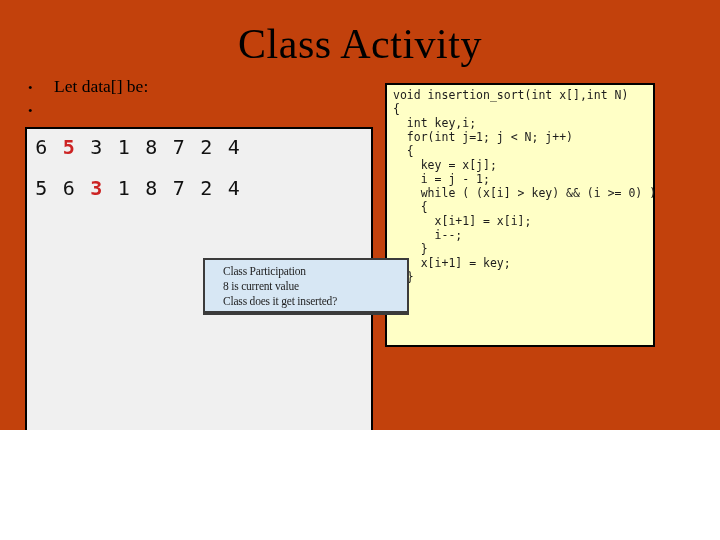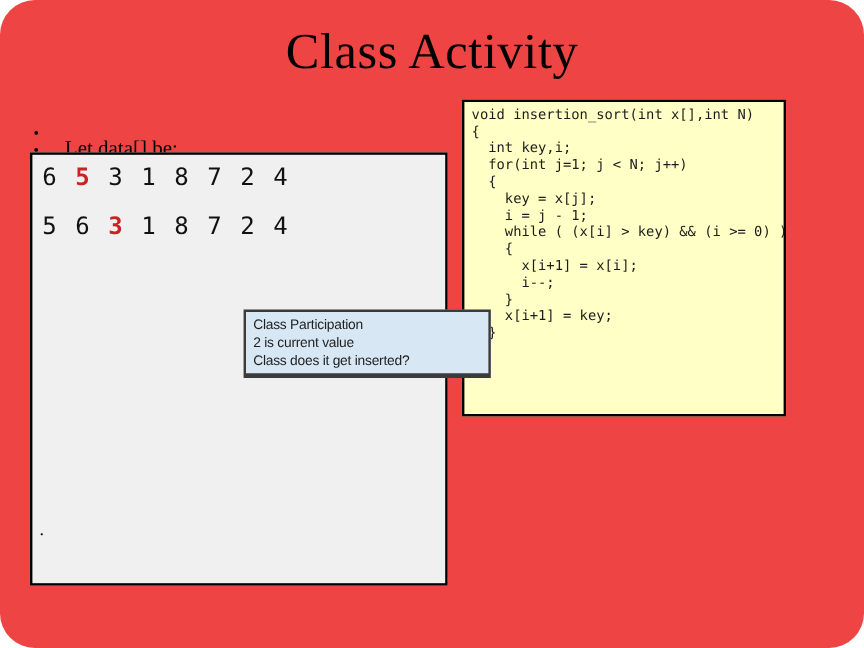--- a/index.html
+++ b/index.html
@@ -1,30 +1,30 @@
 <!DOCTYPE html>
 <html style="--hl: #cc2222; --code-bg: #ffffc6; --note-bg: #d7e7f4;"><head>
 <meta charset="utf-8">
 <style>
   html,body{margin:0;padding:0;background:#ffffff;}
   .slide{
-    position:relative;width:720px;height:540px;background:#ef4444;
-    font-family:"Liberation Serif",serif;overflow:hidden;border-radius:29px;
+    position:relative;width:720px;height:430px;background:#c2410c;
+    font-family:"Liberation Serif",serif;overflow:hidden;
   }
   
   .title{
     position:absolute;left:0;right:0;top:20px;margin:0;
     text-align:center;font-weight:normal;font-size:42px;color:#000;
     font-family:"Liberation Serif",serif;letter-spacing:0.5px;
   }
   
   .bullets{position:absolute;left:28px;top:76px;}
   .bullet{display:flex;align-items:baseline;height:27px;}
   .bullet .marker{font-size:13px;width:26px;color:#000;}
-  .bullet .btext{font-size:17.5px;color:#000;margin-top:37px;}
+  .bullet .btext{font-size:17.5px;color:#000;}
   
   .array-panel{
     position:absolute;left:25px;top:127px;width:348px;height:361px;
     box-sizing:border-box;background:#f0f0f0;border:2px solid #000;
   }
   .num-row{
     display:flex;gap:15px;padding-left:8px;
     font-family:"DejaVu Sans Mono",monospace;font-size:20px;color:#111;
   }
   .num-row.row-0{margin-top:6px;}
@@ -43,22 +43,22 @@
   .code-box pre{
     margin:3px 0 0 6px;
     font-family:"DejaVu Sans Mono",monospace;
     font-size:11.5px;line-height:14px;color:#1c1c1c;
   }
   
   .note{
     position:absolute;left:203px;top:258px;width:206px;height:57px;
     box-sizing:border-box;background:var(--note-bg,#d7e7f4);
     border:2px solid #3b3b3b;border-bottom-width:4px;
-    padding:4px 6px;z-index:5;
-    font-family:Liberation Sans, sans-serif;
+    padding:4px 18px;z-index:5;
+    font-family:Liberation Serif, serif;
     font-size:11.5px;line-height:15px;color:#1f1f1f;
     white-space:nowrap;letter-spacing:-0.2px;
   }
 </style>
 </head>
 <body>
 
 <div class="slide">
 
   <h1 class="title">Class Activity</h1>
@@ -112,17 +112,17 @@
       x[i+1] = x[i];
       i--;
     }
     x[i+1] = key;
   }
  }</pre>
   </div>
 
   <div class="note">
     <div>Class Participation</div>
-    <div>2 is current value</div>
+    <div>8 is current value</div>
     <div>Class does it get inserted?</div>
   </div>
 
 </div>
 
 </body></html>

